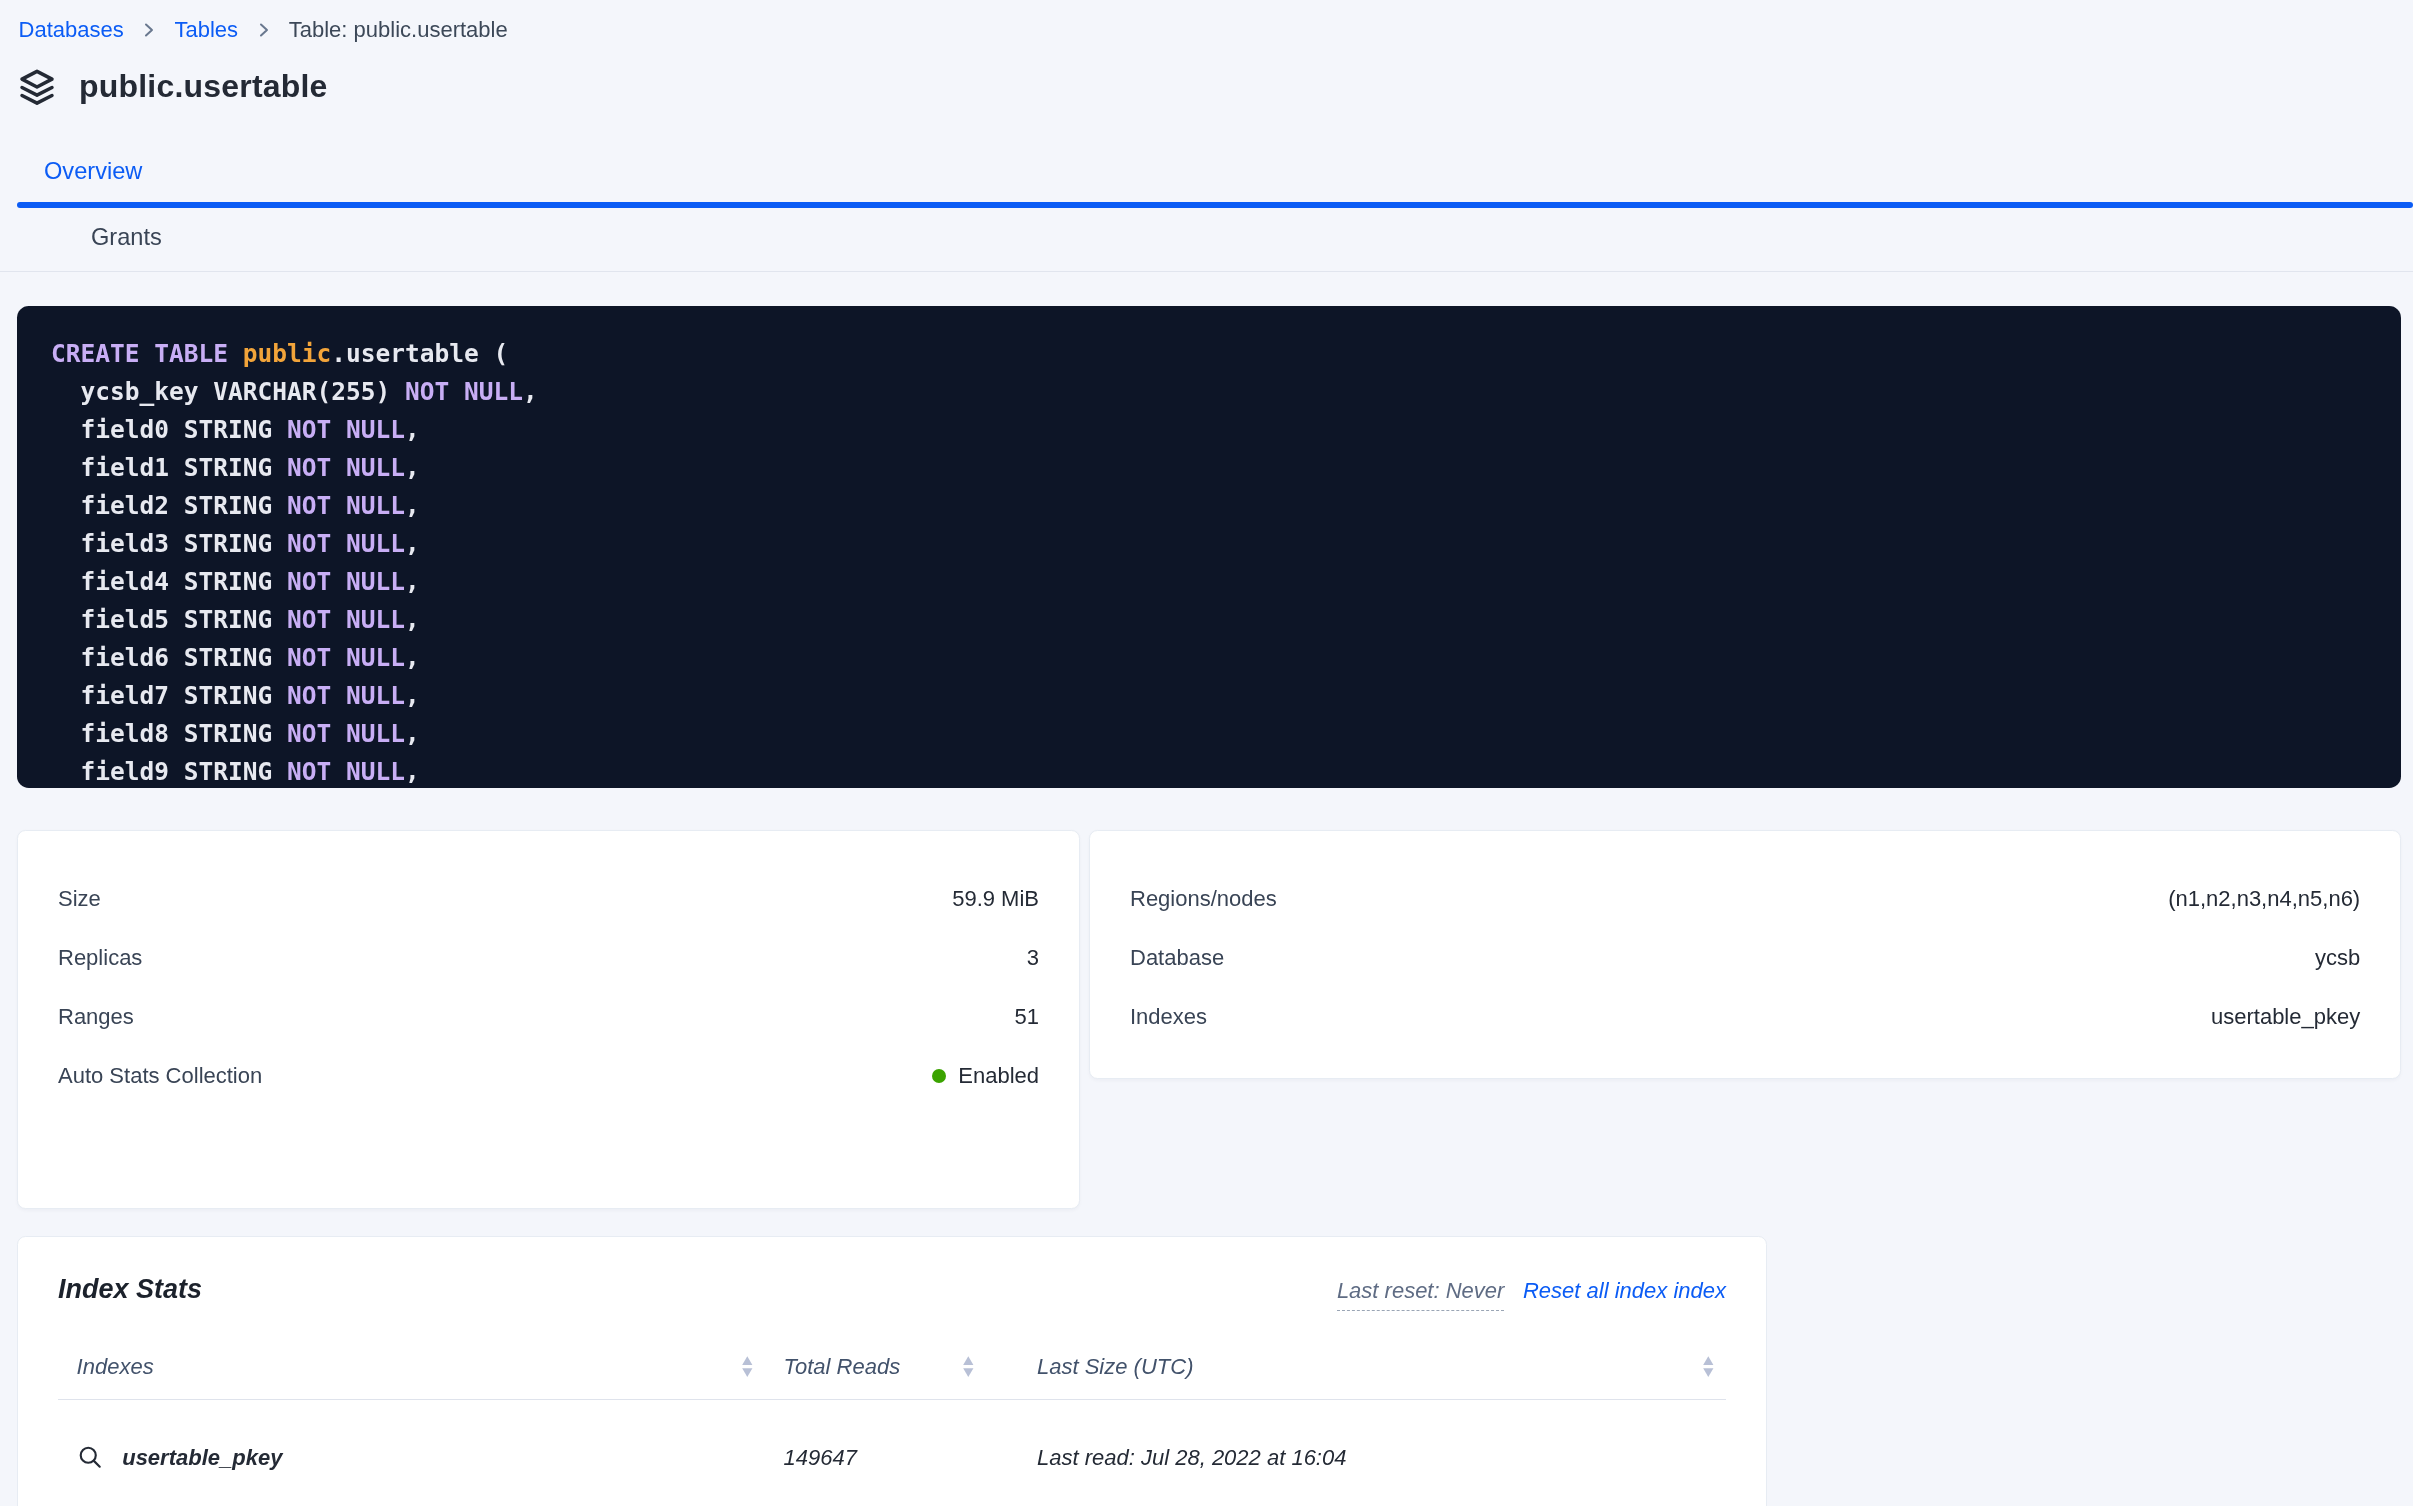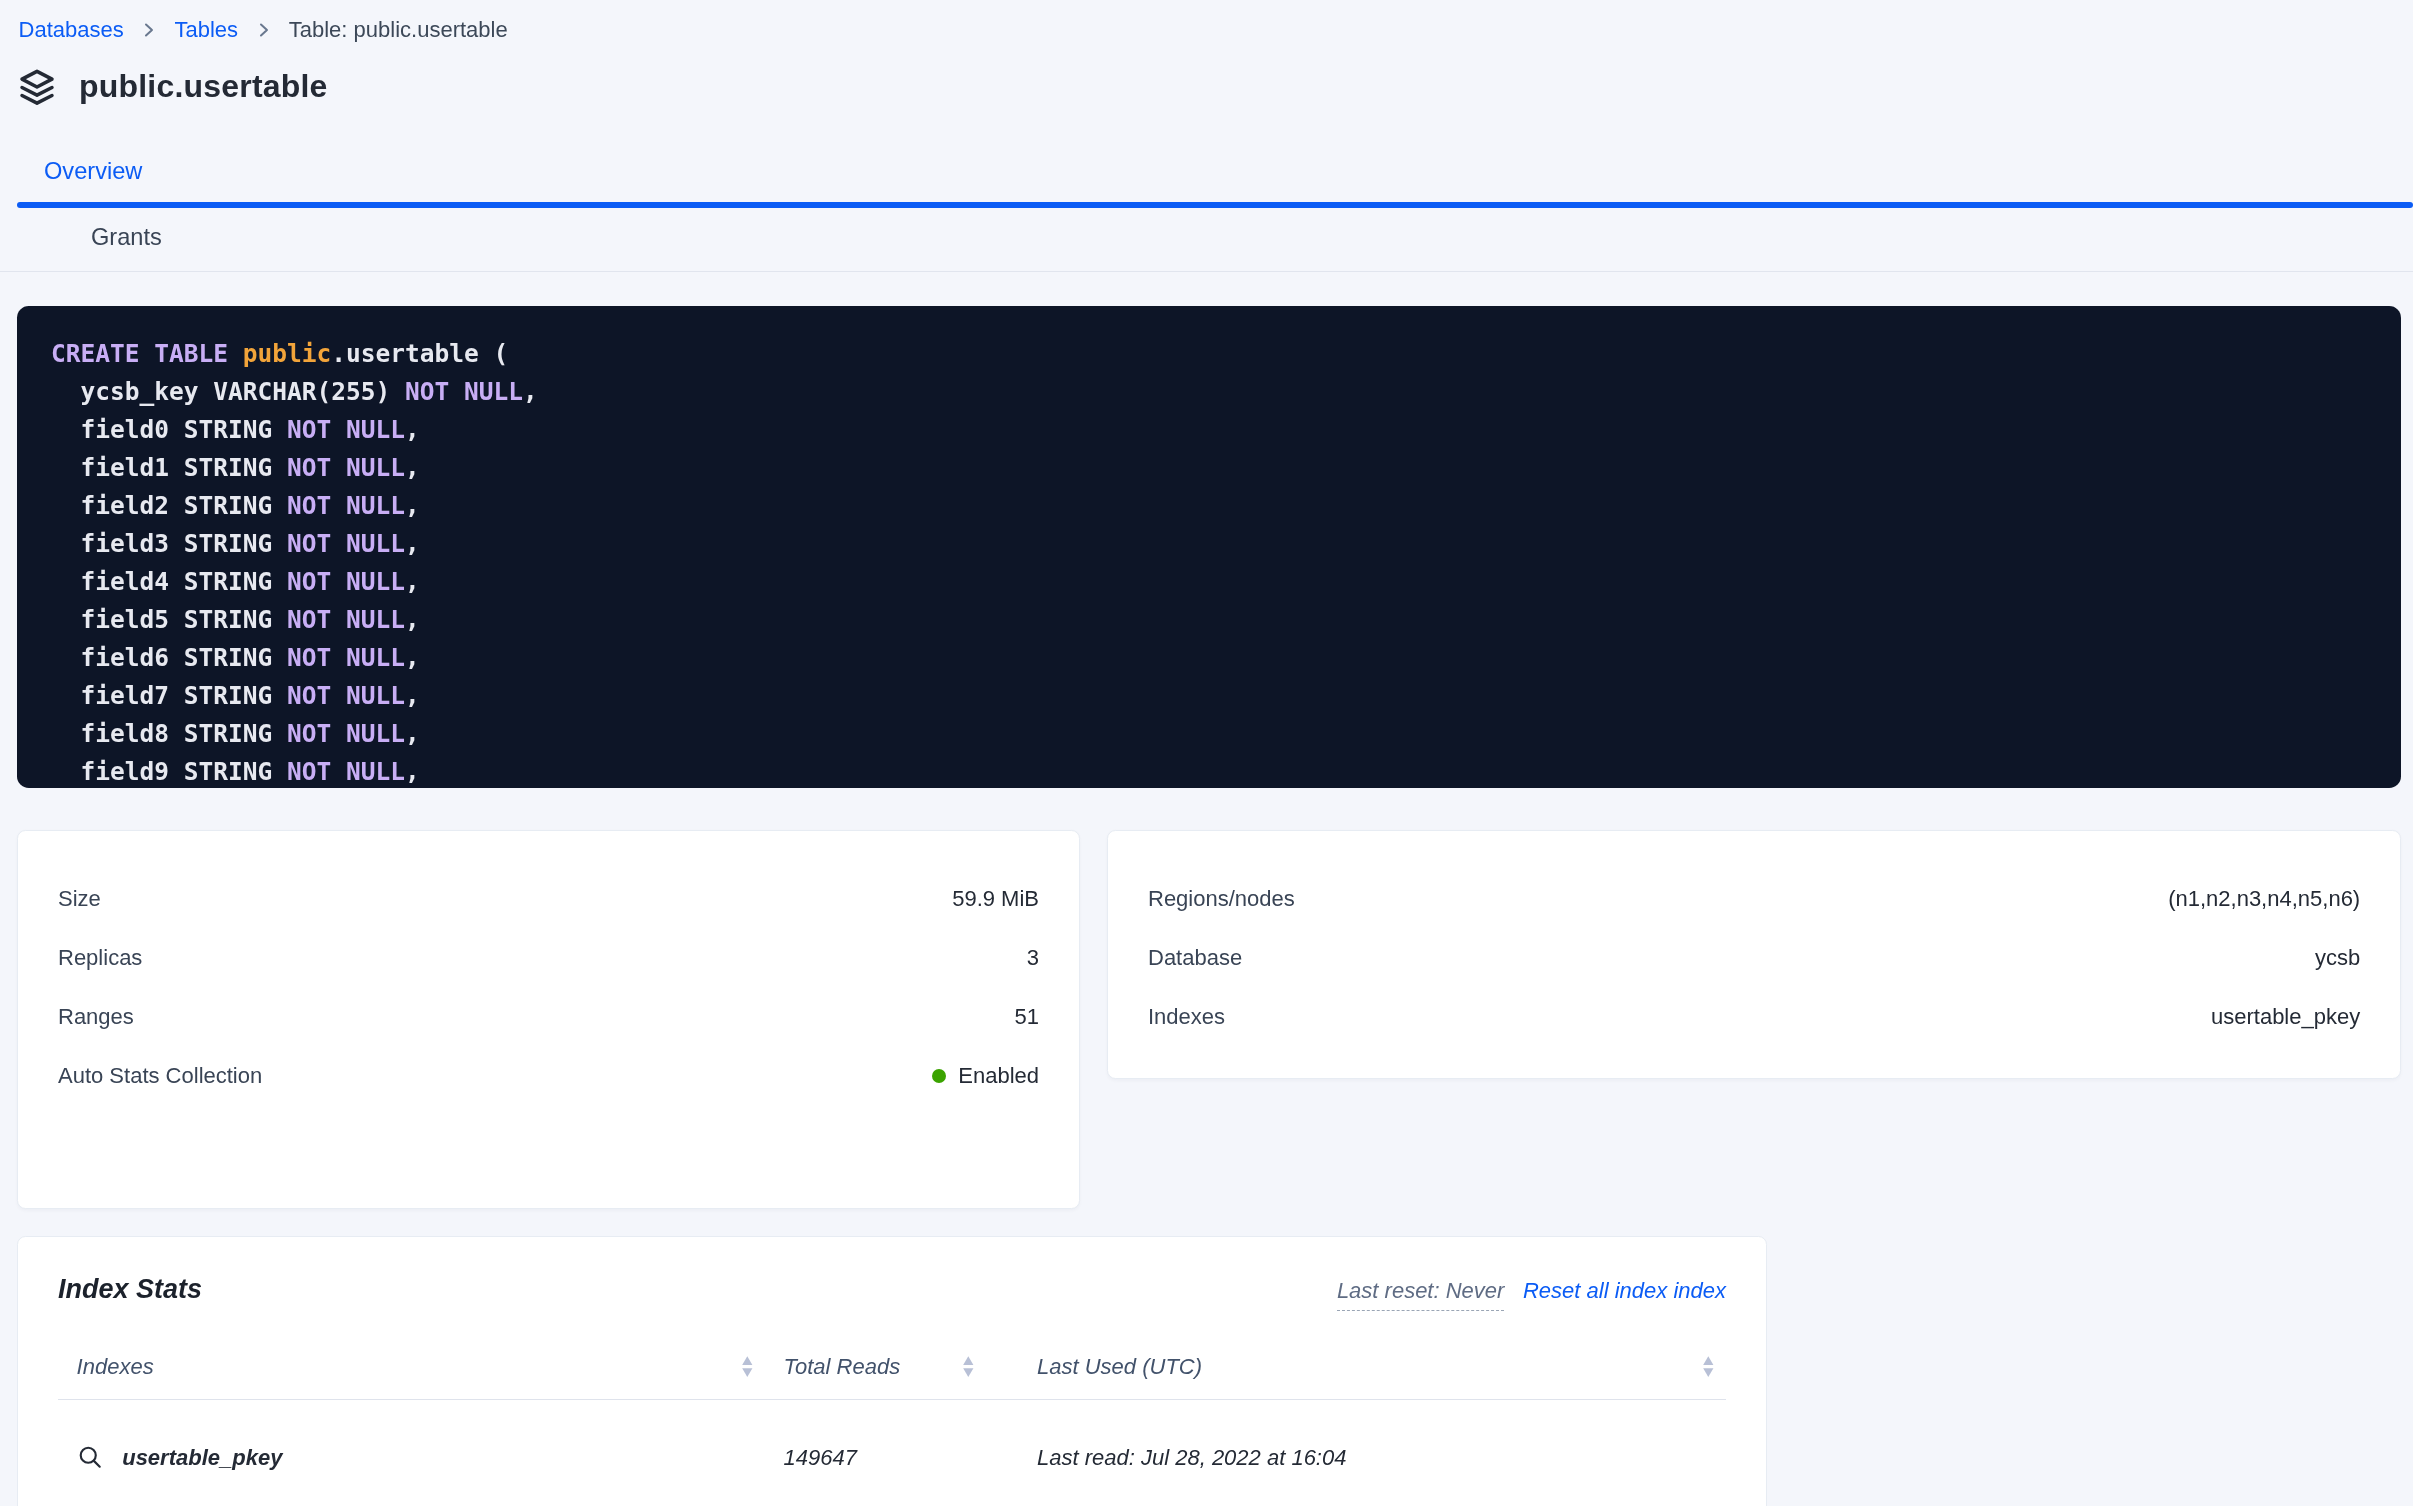--- a/index.html
+++ b/index.html
@@ -32,21 +32,21 @@
   main{padding:0 11.8px 0 17px;}
 
   
   .code-block{margin-top:34px; height:482px; overflow:hidden; background:var(--code-bg); border-radius:11.8px; padding:29px 34px 0 34px;}
   .code-line{white-space:pre; font-family:"DejaVu Sans Mono", monospace; font-size:24.5px; font-weight:700; line-height:38px; color:var(--codewhite);}
   .tok-kw{color:var(--lav);margin-top:36px;}
   .tok-schema{color:var(--orange);}
   .tok-plain{color:var(--codewhite);}
 
   
-  .cards-row{display:flex; gap:27px; margin-top:42px; align-items:flex-start;}
+  .cards-row{display:flex; gap:9px; margin-top:42px; align-items:flex-start;}
   .card{background:#fff; border:0.8px solid var(--card-border); border-radius:8.4px; box-shadow:0 1.7px 3.4px rgba(36,42,53,.03);}
   .card.left{width:1063px; height:379px; padding:39px 40px 0 40px;}
   .card.right{flex:1; height:249px; padding:39px 40px 0 40px;}
   .kv-row{height:59px; display:flex; align-items:center; justify-content:space-between; font-size:22px;}
   .kv-label{color:var(--slate);}
   .kv-value{color:var(--navy); display:flex; align-items:center; gap:11.8px;}
   .status-dot{width:14.3px; height:14.3px; border-radius:50%; background:var(--green); display:inline-block;}
 
   
   .index-card{margin-top:27px; width:1750px; height:324px; background:#fff; border:0.8px solid var(--card-border); border-radius:8.4px; padding:37px 40px 0 40px;font-style:italic;}
@@ -188,21 +188,21 @@
         <span class="sort-icon">
           <svg width="12.6" height="9.3" viewBox="0 0 16 11">
               <path d="M8 0 L14.5 11 H1.5 Z" fill="#b8c0d6"></path>
             </svg>
           <svg width="12.6" height="9.3" viewBox="0 0 16 11">
               <path d="M8 11 L1.5 0 H14.5 Z" fill="#b8c0d6"></path>
             </svg>
         </span>
       </div>
       <div class="th th-3">
-        <span>Last Used (UTC)</span>
+        <span>Last Size (UTC)</span>
         <span class="sort-icon">
           <svg width="12.6" height="9.3" viewBox="0 0 16 11">
               <path d="M8 0 L14.5 11 H1.5 Z" fill="#b8c0d6"></path>
             </svg>
           <svg width="12.6" height="9.3" viewBox="0 0 16 11">
               <path d="M8 11 L1.5 0 H14.5 Z" fill="#b8c0d6"></path>
             </svg>
         </span>
       </div>
     </div>

